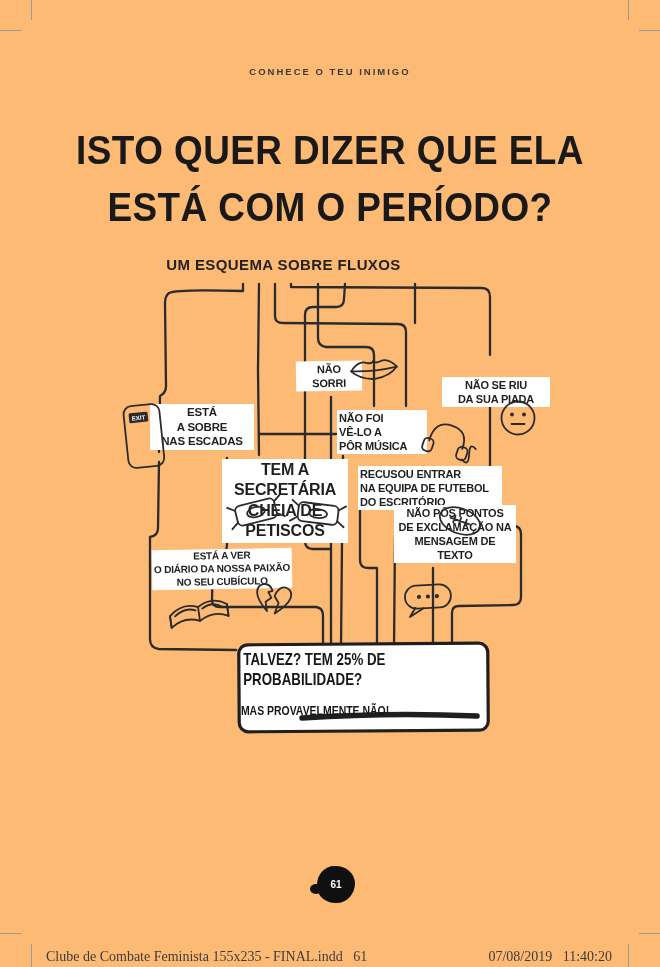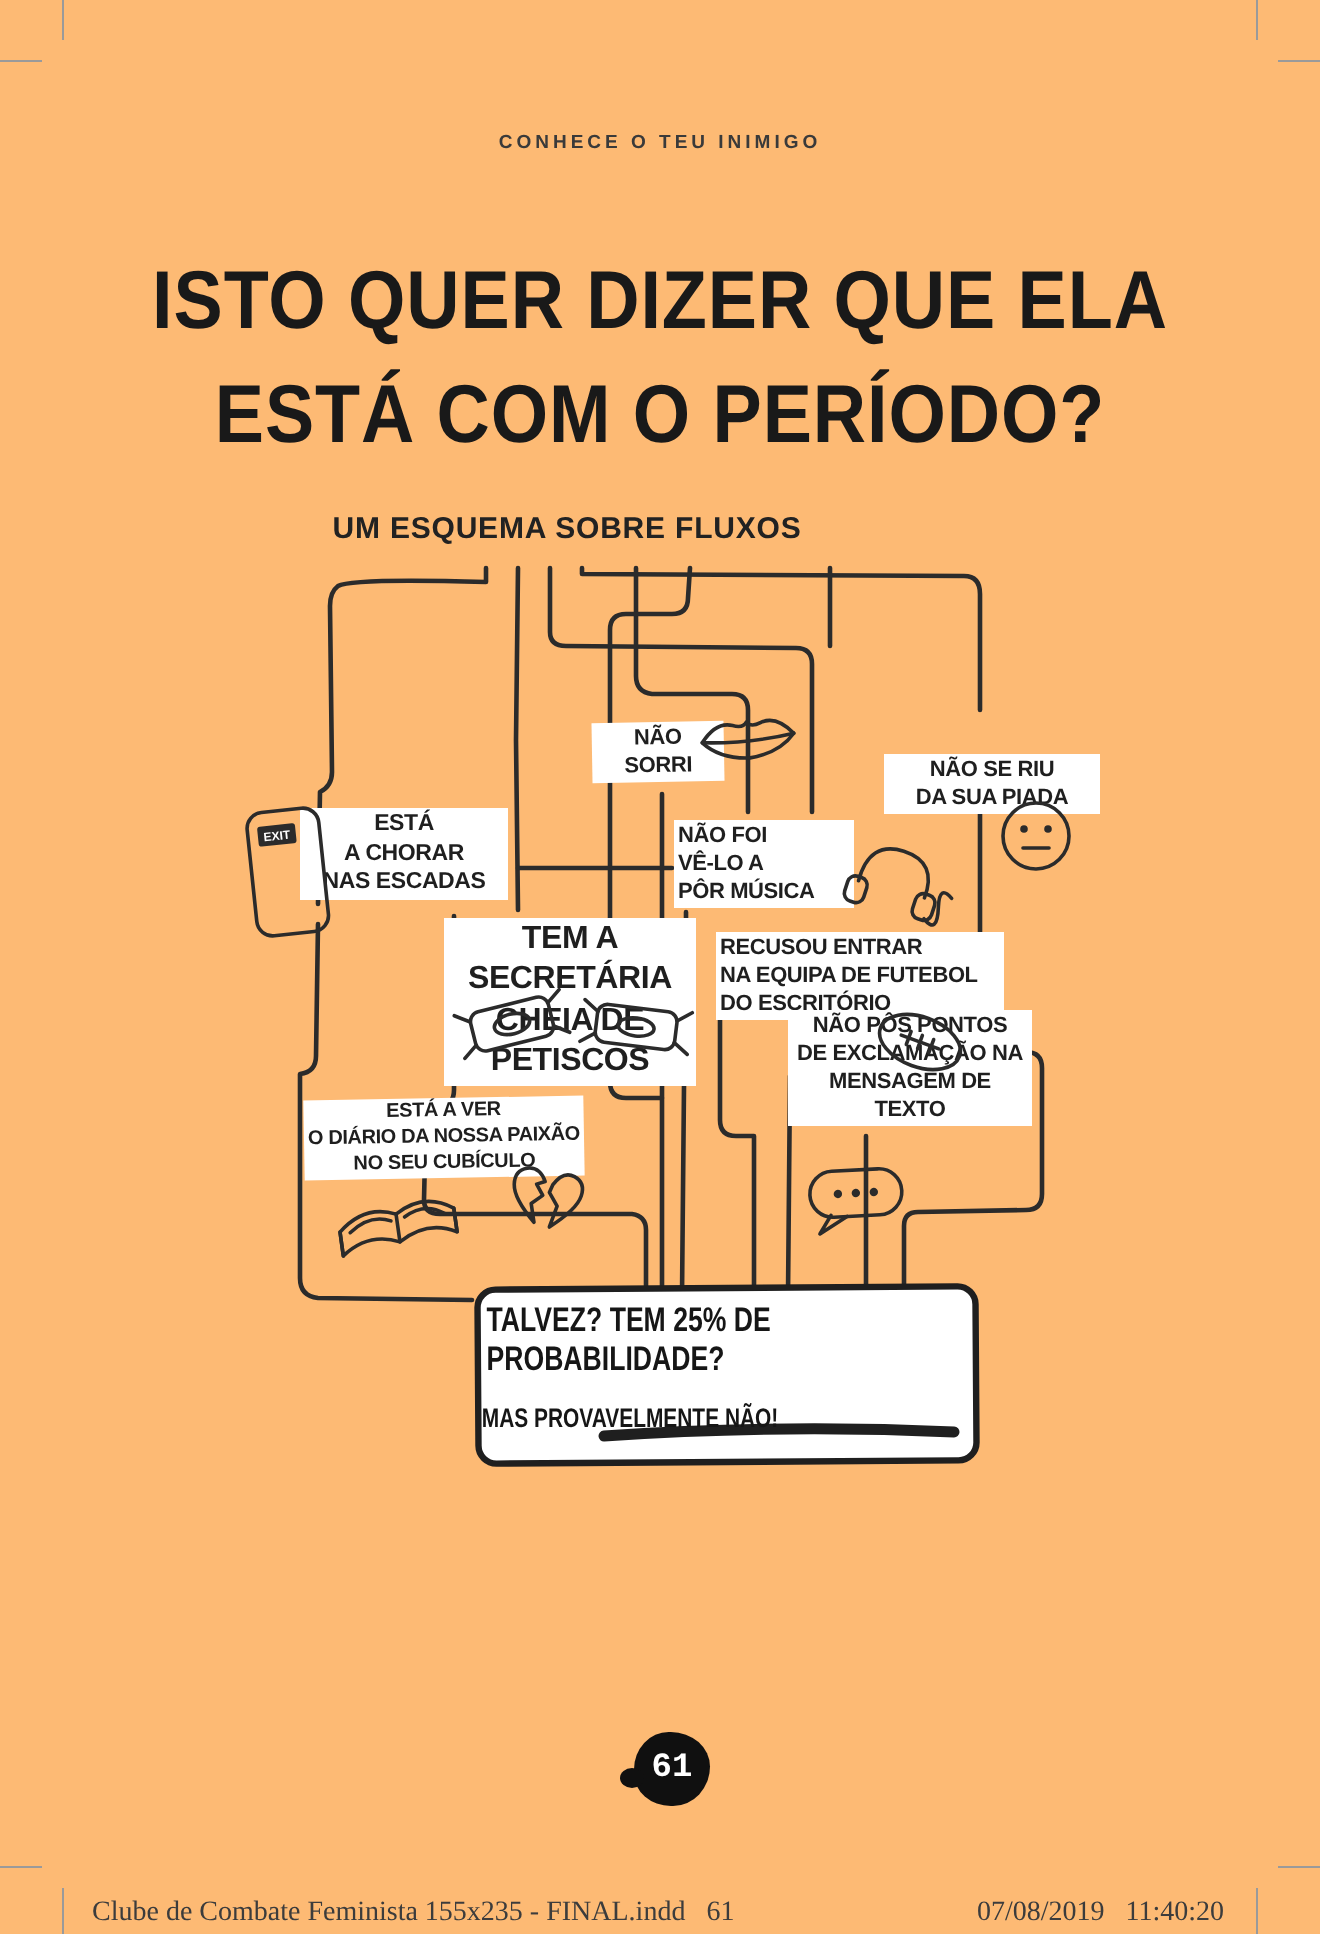--- a/index.html
+++ b/index.html
@@ -23,21 +23,21 @@
   .icon{position:absolute;}
   .icon svg{display:block;}
   
   .concl{position:absolute;left:237px;width:250px;font-weight:700;color:#161616;}
   .concl .inner{display:inline-block;transform:scale(.95,1.22);transform-origin:center;}
   
   .blob{position:absolute;left:317px;top:866px;width:38px;height:37px;background:#101010;
         border-radius:47% 53% 50% 50%/52% 48% 55% 45%;display:flex;align-items:center;justify-content:center;}
   .blob::before{content:"";position:absolute;left:-7px;top:18px;width:12px;height:10px;background:#101010;
         border-radius:50%;}
-  .blob span{color:#fff;font-size:17px;font-weight:700;font-family:Liberation Mono, monospace;position:relative;}
+  .blob span{color:#fff;font-size:10px;font-weight:700;font-family:Liberation Sans, sans-serif;position:relative;}
   
   .footer-text{position:absolute;top:949px;font-family:"Liberation Serif","DejaVu Serif",serif;
                font-size:14px;color:#3c3c3c;white-space:pre;}
   svg.lines{position:absolute;left:0;top:0;}
   svg .ink{fill:none;stroke:#2b2b2b;stroke-width:2.3;stroke-linecap:round;stroke-linejoin:round;}
   svg .ink-thin{fill:none;stroke:#2b2b2b;stroke-width:1.8;stroke-linecap:round;stroke-linejoin:round;}
 </style>
 </head>
 <body>
 
@@ -78,21 +78,21 @@
     <path class="ink" d="M213,557 L212,600 Q212,607 220,607 L316,607 Q323,608 323,615 L323,648"></path>
     <rect x="239" y="644" width="249" height="87" rx="9" fill="#ffffff" stroke="#1f1f1f" stroke-width="3.2" transform="rotate(-0.4 363 687)"></rect>
     <path d="M302,718 Q390,712 477,716" fill="none" stroke="#1f1f1f" stroke-width="5.5" stroke-linecap="round"></path>
   </svg>
 
   <div class="node center" style="left:296px;top:361px;width:62px;transform:rotate(-1deg);">NÃO
 SORRI</div>
   <div class="node center" style="left:442px;top:360px;width:104px;margin-top:17px;">NÃO SE RIU
 DA SUA PIADA</div>
   <div class="node center" style="left:150px;top:404px;width:100px;font-size:11.5px;">ESTÁ
-A CHORAR
+A SOBRE
 NAS ESCADAS</div>
   <div class="node" style="left:337px;top:410px;width:86px;">NÃO FOI
 VÊ-LO A
 PÔR MÚSICA</div>
   <div class="node center" style="left:222px;top:459px;width:122px;font-size:16px;">TEM A SECRETÁRIA
 CHEIA DE PETISCOS</div>
   <div class="node" style="left:358px;top:466px;width:140px;">RECUSOU ENTRAR
 NA EQUIPA DE FUTEBOL
 DO ESCRITÓRIO</div>
   <div class="node center" style="left:394px;top:505px;width:118px;">NÃO PÔS PONTOS

